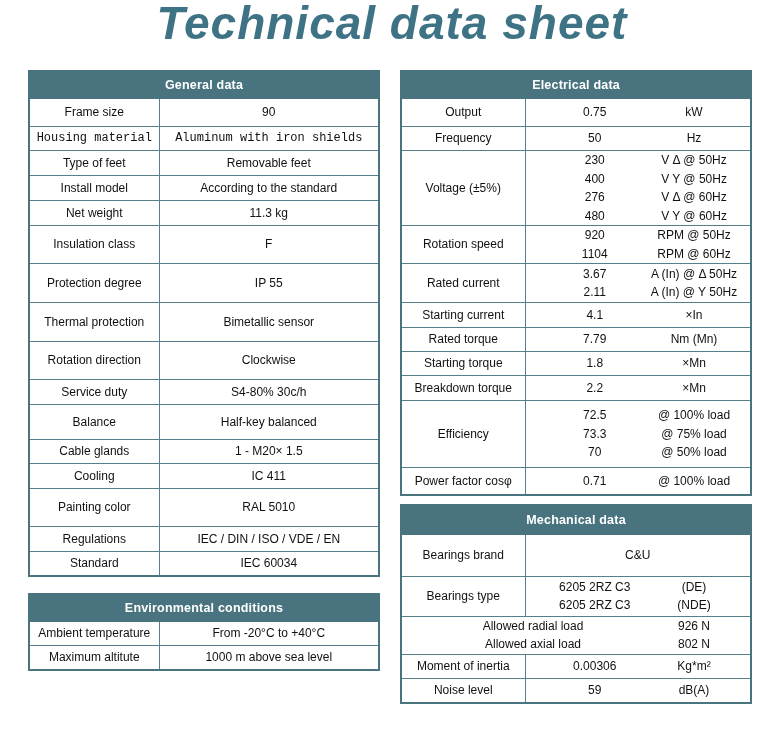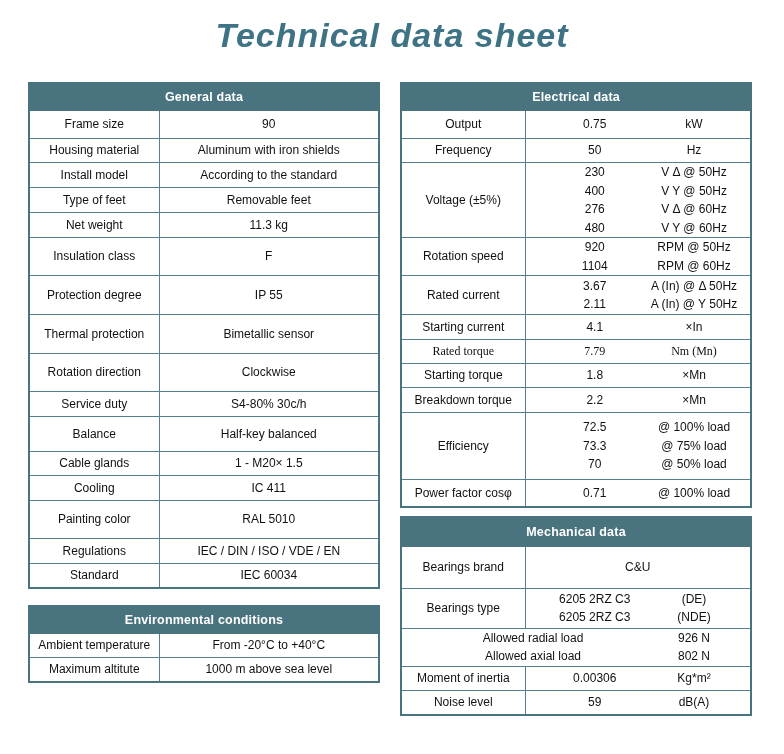--- a/index.html
+++ b/index.html
@@ -2,22 +2,22 @@
 <html style="--accent: #48737f; --title: #3d7384; --grid: #567f8c;"><head>
 <meta charset="utf-8">
 <style>
   html,body{margin:0;padding:0;}
   body{
     width:784px;height:754px;overflow:hidden;background:#ffffff;
     font-family:"Liberation Sans",sans-serif;color:#111;
     position:relative;
   }
   .title{
-    margin-top:12px;height:46px;line-height:46px;text-align:center;
-    font-size:34px;font-weight:bold;font-style:italic;
+    margin-top:0;height:46px;line-height:46px;text-align:center;
+    font-size:46px;font-weight:bold;font-style:italic;
     color:var(--title,#3d7384);letter-spacing:1px;
   }
   .cols{display:flex;margin-left:28px;margin-top:24px;}
   .col-left{width:352px;margin-right:20px;flex:none;}
   .col-right{width:350px;flex:none;}
   table{border-collapse:collapse;table-layout:fixed;width:100%;}
   .tbl{border:2px solid var(--accent,#48737f);}
   .env{margin-top:16px;}
   .mech{margin-top:8px;}
   th.hdr{
@@ -56,42 +56,42 @@
       </thead>
       <tbody>
           <tr style="height: 28px;">
             <td class="lbl">
               <div class="ln">Frame size</div>
             </td>
             <td class="val">
               <div class="ln">90</div>
             </td>
           </tr>
-          <tr style="height: 24px;">
+          <tr style="height: 24px; font-family: Liberation Mono, monospace;">
             <td class="lbl">
               <div class="ln">Housing material</div>
             </td>
             <td class="val">
               <div class="ln">Aluminum with iron shields</div>
             </td>
           </tr>
           <tr style="height: 25px;">
             <td class="lbl">
+              <div class="ln">Type of feet</div>
+            </td>
+            <td class="val">
+              <div class="ln">Removable feet</div>
+            </td>
+          </tr>
+          <tr style="height: 25px;">
+            <td class="lbl">
               <div class="ln">Install model</div>
             </td>
             <td class="val">
               <div class="ln">According to the standard</div>
-            </td>
-          </tr>
-          <tr style="height: 25px;">
-            <td class="lbl">
-              <div class="ln">Type of feet</div>
-            </td>
-            <td class="val">
-              <div class="ln">Removable feet</div>
             </td>
           </tr>
           <tr style="height: 25px;">
             <td class="lbl">
               <div class="ln">Net weight</div>
             </td>
             <td class="val">
               <div class="ln">11.3 kg</div>
             </td>
           </tr>
@@ -300,21 +300,21 @@
             <td class="lbl">
               <div class="ln">Starting current</div>
             </td>
             <td class="vcell">
               <div class="ln">4.1</div>
             </td>
             <td class="ucell">
               <div class="ln">×In</div>
             </td>
           </tr>
-          <tr style="height: 24px; font-family: Liberation Serif, serif;">
+          <tr style="height: 24px;">
             <td class="lbl">
               <div class="ln">Rated torque</div>
             </td>
             <td class="vcell">
               <div class="ln">7.79</div>
             </td>
             <td class="ucell">
               <div class="ln">Nm (Mn)</div>
             </td>
           </tr>

